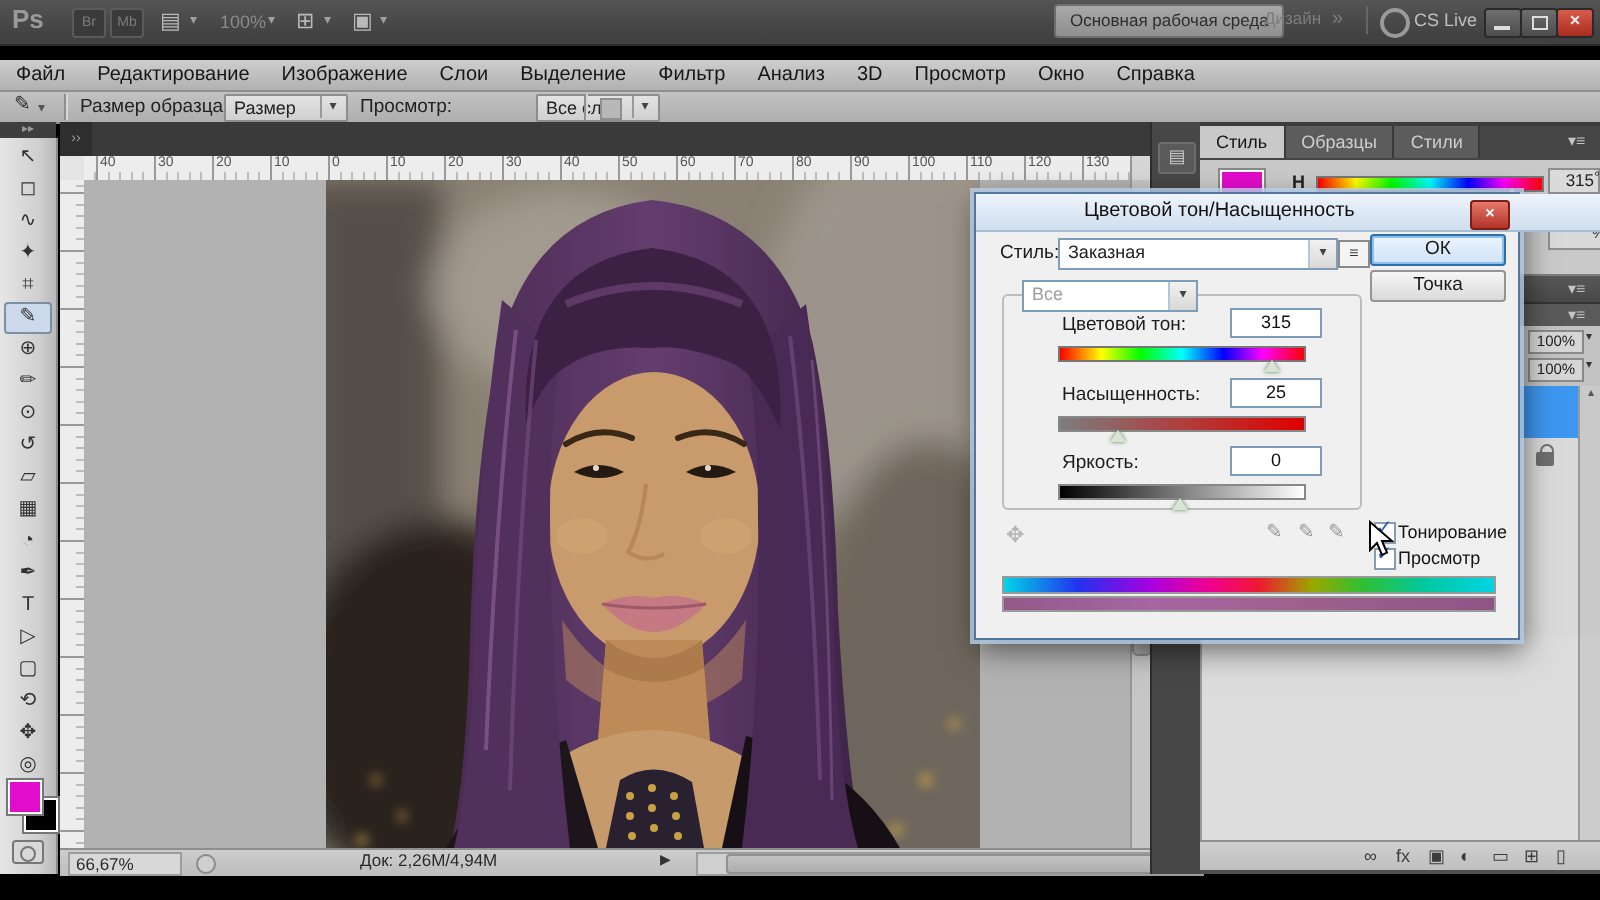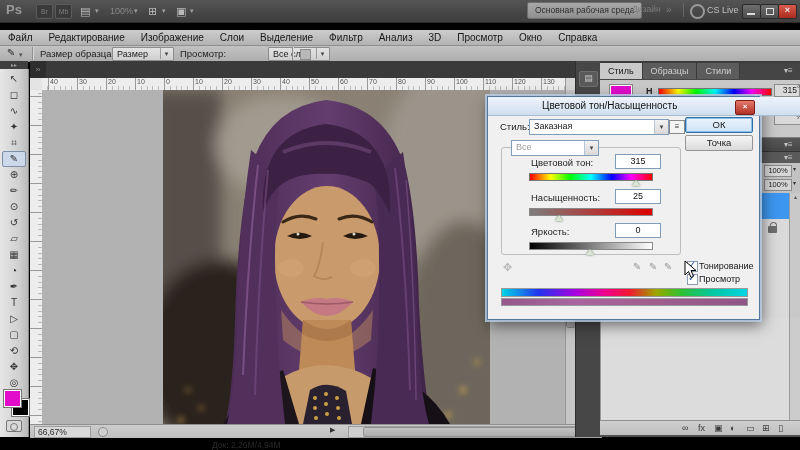--- a/index.html
+++ b/index.html
@@ -285,21 +285,21 @@
     </div>
   </div>
 
   <div id="vcorner" class="abs"></div>
   <div id="vscroll" class="abs"></div>
   <div id="vthumb" class="abs"></div>
 
   <div id="statusbar" class="abs">
     <div class="abs statzoom nowrap">66,67%</div>
     <div class="abs statcircle"></div>
-    <div class="abs nowrap" style="left:150px;top:15px;margin-left:32px;">Док: 2,26М/4,94М</div>
+    <div class="abs nowrap" style="left:150px;top:0;">Док: 2,26М/4,94М</div>
     <div class="abs" style="left:300px;top:1px;font-size:7px;color:#333;">▶</div>
     <div id="hscroll" class="abs">
         <div id="hthumb" class="abs"></div>
       </div>
   </div>
 
   <div id="iconstrip" class="abs">
     
   </div>
   <div class="abs stripicon">▤</div>

